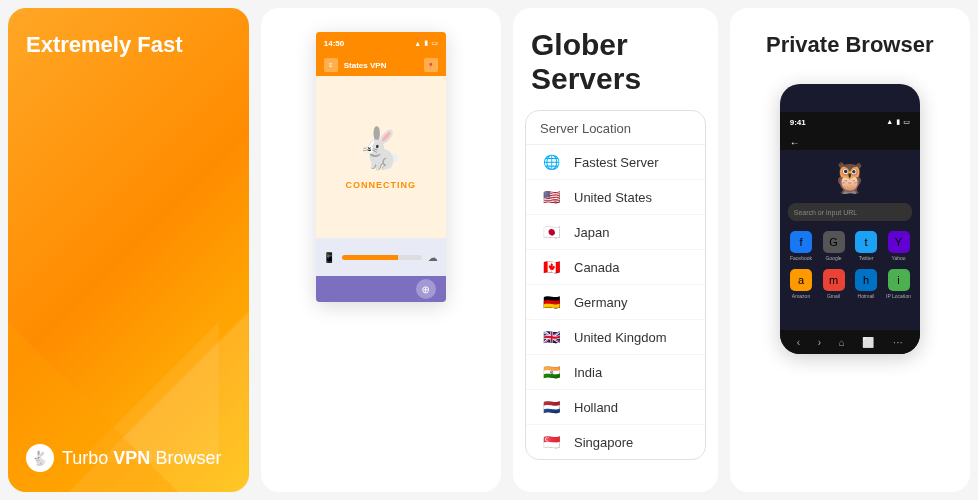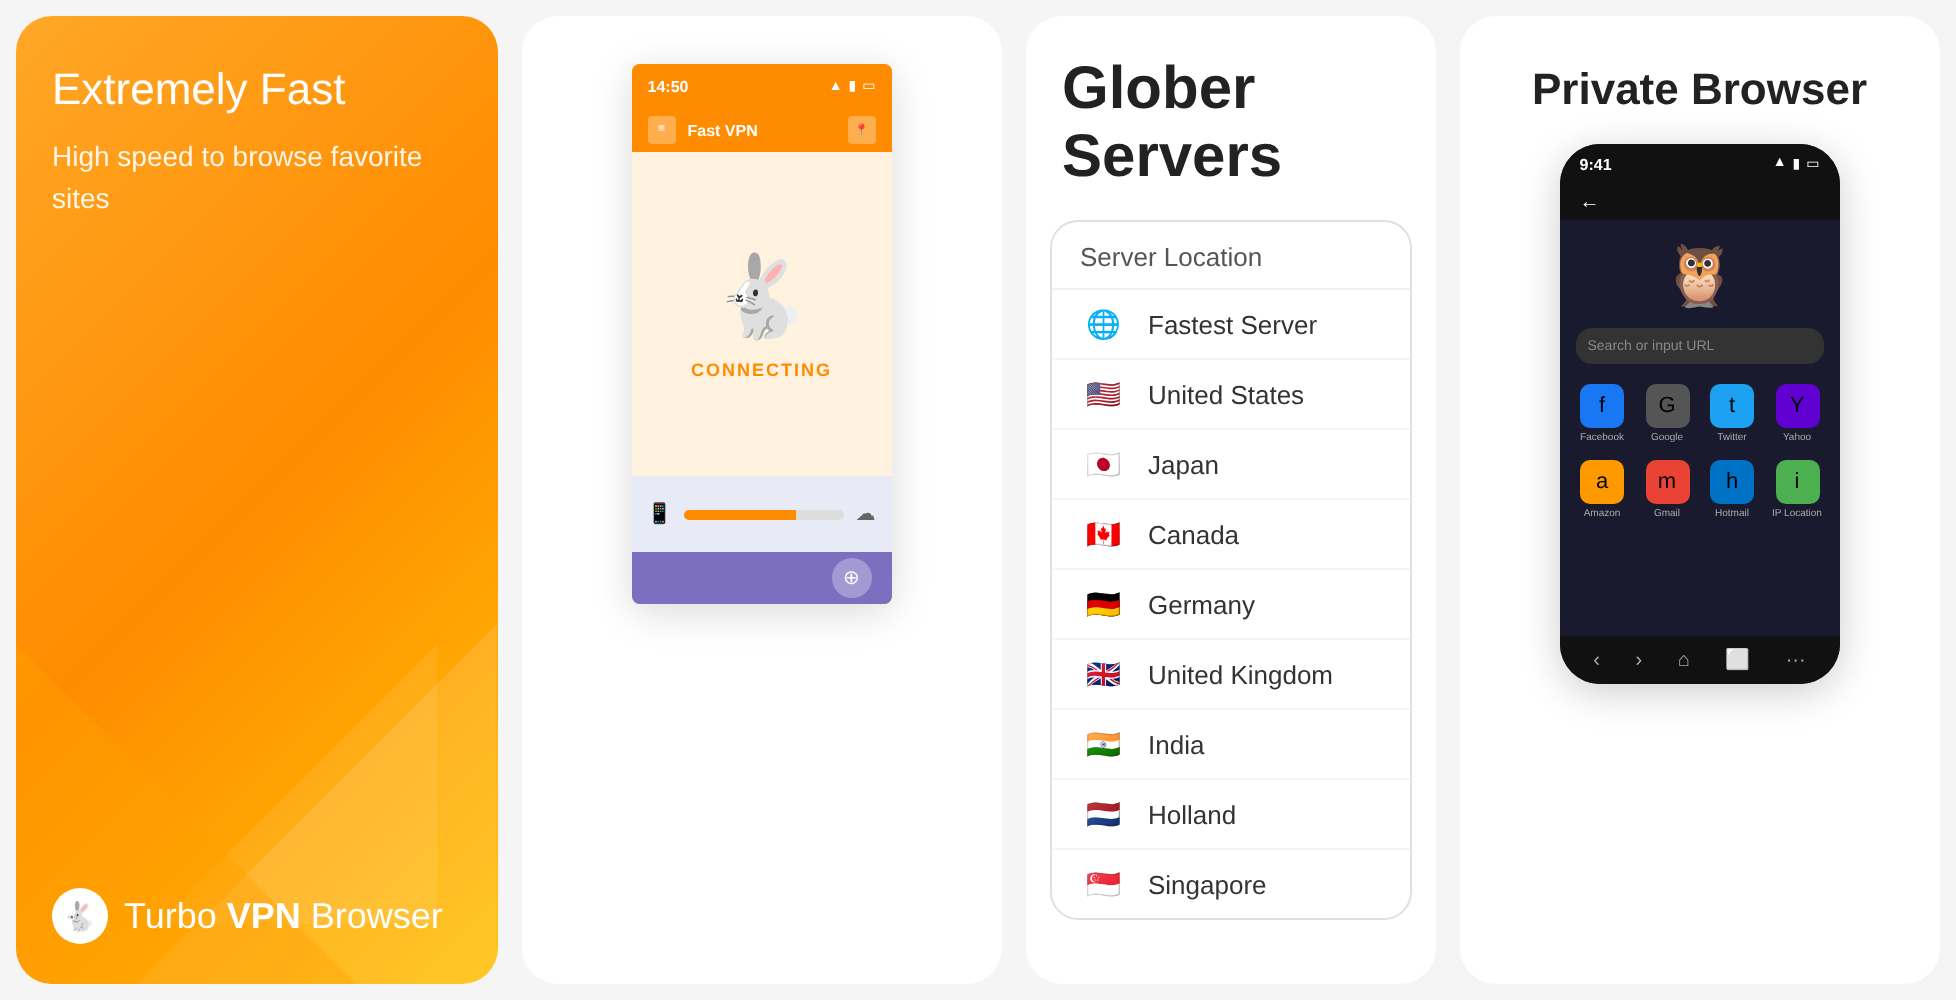--- a/index.html
+++ b/index.html
@@ -47,21 +47,21 @@
     .panel-1 .bg-triangle-3 {
       position: absolute;
       bottom: -20px; left: -10px;
       width: 200px; height: 200px;
       background: rgba(255,160,0,0.4);
       clip-path: polygon(0 0, 100% 100%, 0 100%);
     }
 
     .panel-1-title {
       font-size: 22px;
-      font-weight: 400;
+      font-weight: 700;
       color: #fff;
       margin-bottom: 10px;
       line-height: 1.2;
       position: relative; z-index: 2;
     }
     .panel-1-subtitle {
       font-size: 14px;
       color: rgba(255,255,255,0.9);
       line-height: 1.5;
       position: relative; z-index: 2;
@@ -238,20 +238,21 @@
       font-size: 13px;
       color: #333;
     }
 
     
     .panel-4 {
       background: #fff;
       border-radius: 18px;
       margin: 8px 8px 8px 6px;
       align-items: center;
+      gap: 12px;
     }
     .panel-4-title {
       font-size: 22px;
       font-weight: 700;
       color: #222;
       text-align: center;
       margin-bottom: 14px;
       width: 100%;
       text-align: center;
     }
@@ -266,20 +267,21 @@
       display: flex;
       flex-direction: column;
     }
     .dark-statusbar {
       background: #111;
       height: 20px;
       display: flex;
       align-items: center;
       padding: 0 10px;
       justify-content: space-between;
+      margin-top: 28px;
     }
     .dark-statusbar-time {
       font-size: 8px; color: #fff; font-weight: 600;
     }
     .dark-statusbar-icons {
       display: flex; gap: 3px; font-size: 7px; color: #fff;
     }
     .dark-nav {
       background: #111;
       height: 18px;
@@ -356,21 +358,20 @@
     }
   </style>
 </head>
 <body>
 
 <div class="panel panel-1">
   <div class="bg-triangle-1"></div>
   <div class="bg-triangle-2"></div>
   <div class="bg-triangle-3"></div>
   <h2 class="panel-1-title">Extremely Fast</h2>
-  <p class="panel-1-subtitle">High speed to browse favorite sites</p>
   <div class="panel-1-footer">
     <div class="vpn-logo-icon">🐇</div>
     <span class="vpn-logo-text">
       Turbo <span>VPN</span> Browser
     </span>
   </div>
 </div>
 
 <div class="panel panel-2">
   <div class="phone-mockup">
@@ -379,21 +380,21 @@
       <div class="phone-statusbar-icons">
         <span>▲</span>
         <span>▮</span>
         <span>▭</span>
       </div>
     </div>
     <div class="phone-navbar">
       <div class="phone-navbar-icon">
         <span style="font-size:6px;color:#fff;">≡</span>
       </div>
-      <span class="phone-navbar-title">Fast VPN</span>
+      <span class="phone-navbar-title">States VPN</span>
       <div class="phone-navbar-icon">
         <span style="font-size:6px;color:#fff;">📍</span>
       </div>
     </div>
     <div class="phone-body">
       <div class="rabbit-icon">🐇</div>
       <div class="connecting-text">CONNECTING</div>
     </div>
     <div class="phone-bottom">
       <span class="phone-bottom-icon">📱</span>

